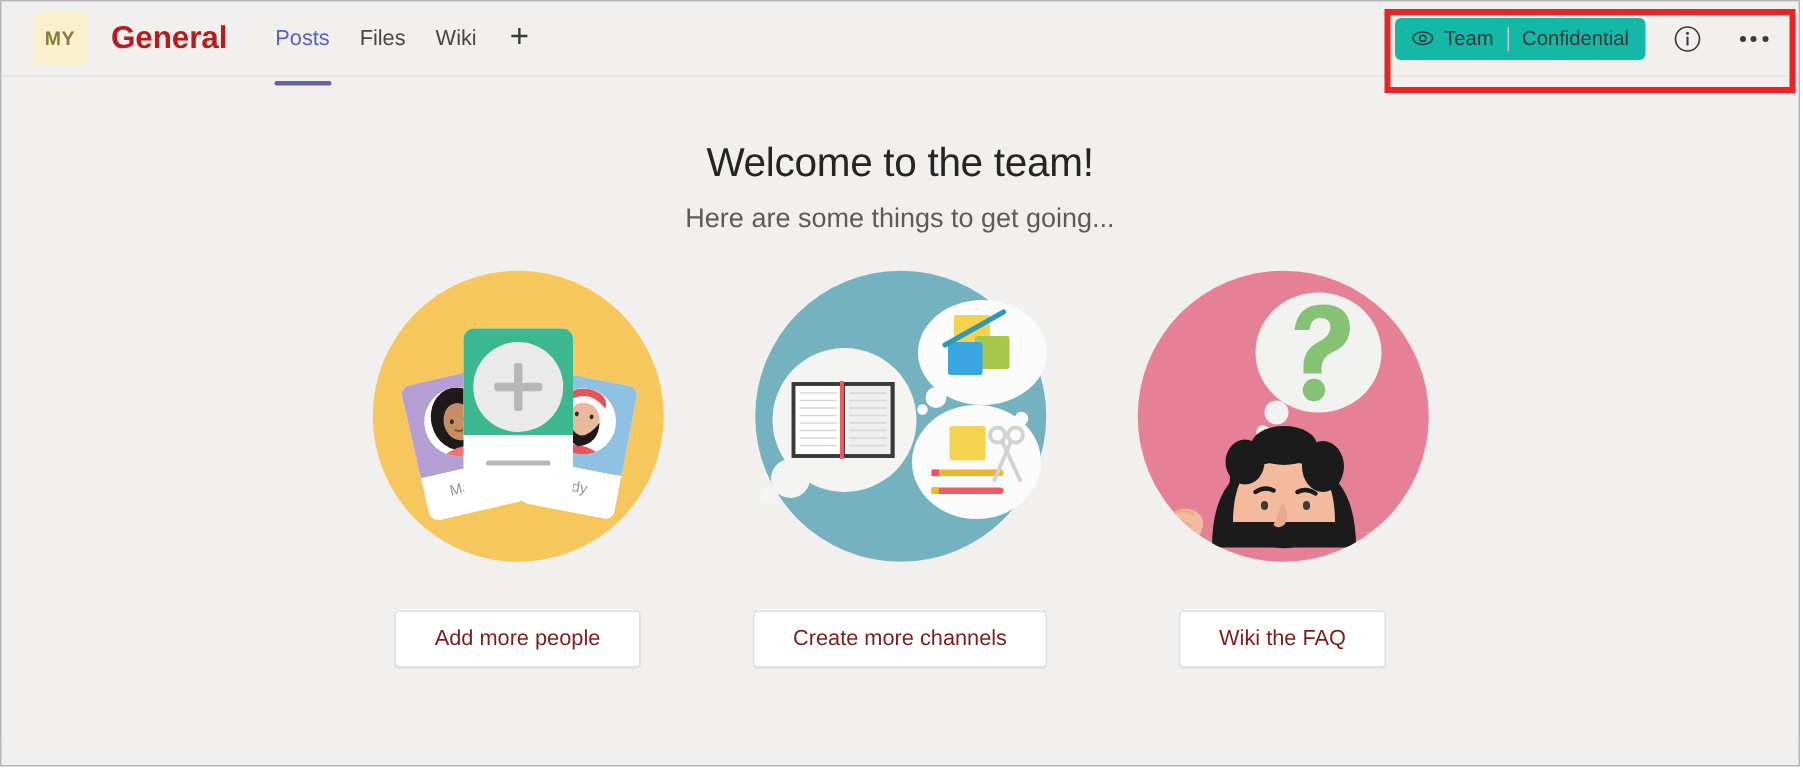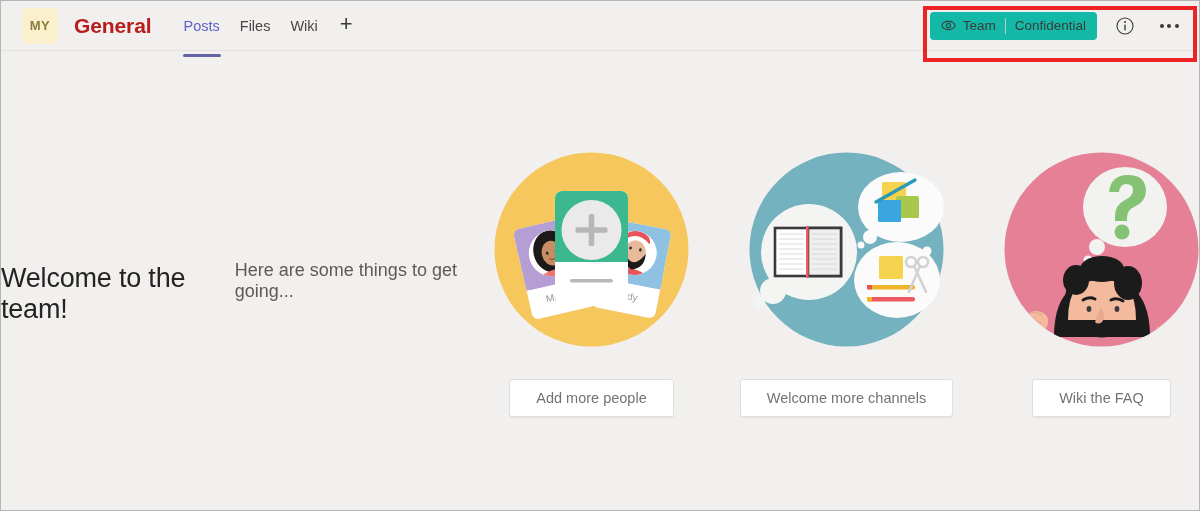--- a/index.html
+++ b/index.html
@@ -161,32 +161,33 @@
     border: 4px solid #ec2224;
     box-sizing: border-box;
     pointer-events: none;
     z-index: 20;
   }
 
   
   .content {
     height: calc(100% - 66px);
     display: flex;
+    flex-direction: column;
     align-items: center;
     background: #f1f0ef;
   }
   .welcome-title {
     margin-top: 42px;
     font-size: 27px;
     color: #252423;
     font-weight: 400;
     letter-spacing: -.2px;
   }
   .welcome-sub {
-    margin-top: 17px;
+    margin-top: 11px;
     font-size: 18px;
     color: #5d5a58;
     font-weight: 400;
   }
   .cards {
     display: flex;
     margin-top: 24px;
     gap: 60px;
   }
   .card {
@@ -199,21 +200,21 @@
     width: 195px;
     height: 195px;
     position: relative;
   }
   .card-btn {
     margin-top: 32px;
     background: #ffffff;
     border: 1px solid #e1dfdd;
     border-radius: 3px;
     font-size: 14.5px;
-    color: #737373;
+    color: #7f1d1d;
     padding: 10px 26px;
     font-family: "Liberation Sans", sans-serif;
     cursor: pointer;
     box-shadow: 0 1px 1px rgba(0,0,0,.06);
     white-space: nowrap;
   }
 </style>
 </head>
 <body>
 
@@ -376,21 +377,21 @@
             <rect x="118" y="145" width="48" height="4.4" rx="2" fill="#ef5a62"></rect>
             <rect x="118" y="145" width="5" height="4.4" fill="#f0b429"></rect>
             <g stroke="#d2d2d2" stroke-width="2.6" fill="none" stroke-linecap="round">
               <circle cx="162" cy="110" r="5"></circle>
               <circle cx="174" cy="110" r="5"></circle>
               <line x1="165" y1="114" x2="177" y2="140"></line>
               <line x1="171" y1="114" x2="160" y2="140"></line>
             </g>
           </svg>
         </div>
-        <button class="card-btn">Welcome more channels</button>
+        <button class="card-btn">Create more channels</button>
       </div>
 
       <div class="card">
         <div class="circle-wrap">
           <svg width="195" height="195" viewBox="0 0 195 195">
             <clipPath id="faqclip">
                 <circle cx="97.5" cy="97.5" r="97"></circle>
               </clipPath>
             <circle cx="97.5" cy="97.5" r="97" fill="#e58096"></circle>
             <g clip-path="url(#faqclip)">

